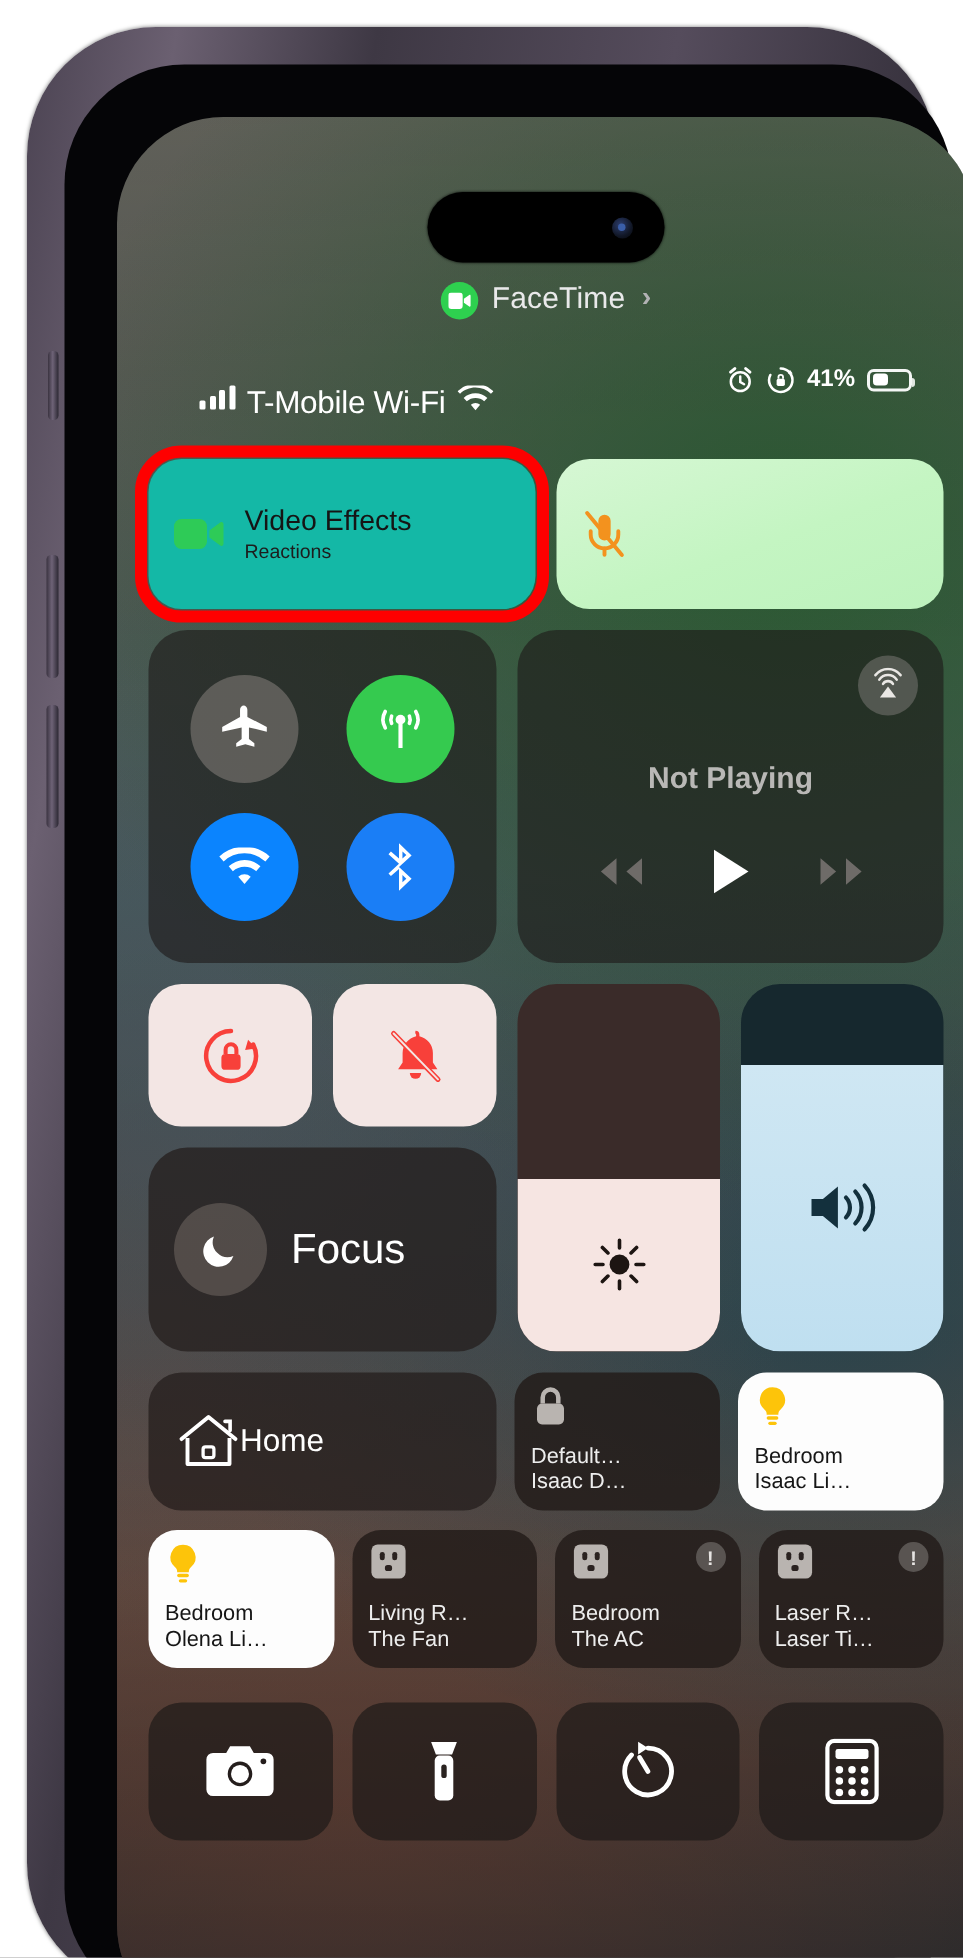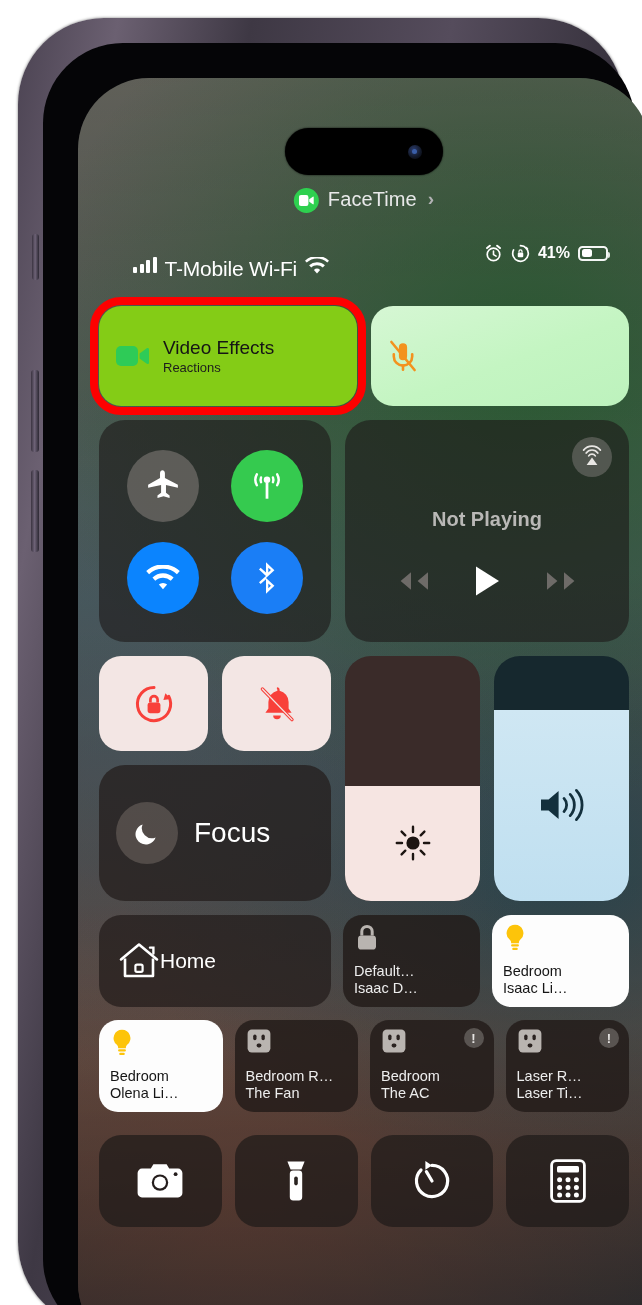--- a/index.html
+++ b/index.html
@@ -86,21 +86,21 @@
   .batt i{position:absolute;left:1.5px;top:1.5px;bottom:1.5px;width:40%;border-radius:2.5px;background:#fff;}
 
   .grid{position:absolute;left:21px;right:21px;top:228px;}
 
   
   .row-fx{display:flex;gap:14px;height:100px;}
   .fx-tile{
     flex:1;border-radius:22px;display:flex;align-items:center;gap:13px;padding:0 17px;
     box-sizing:border-box;position:relative;
   }
-  .tile-video{background:#84cc16;}
+  .tile-video{background:#14b8a6;}
   .tile-mic{background:linear-gradient(160deg,#d6f7d4 0%,#c4f5c2 55%,#bdf2bd 100%);}
   .fx-text{display:flex;flex-direction:column;line-height:1.22;}
   .fx-title{font-size:19px;color:#151515;}
   .fx-sub{font-size:13px;color:#1d1d1d;}
   .highlight-ring{
     position:absolute;left:-9px;top:-9px;right:-9px;bottom:-9px;
     border:8px solid #fe0000;border-radius:31px;pointer-events:none;
   }
 
   
@@ -452,21 +452,21 @@
                   <span>
                     <svg width="26" height="26" viewBox="0 0 26 26">
                       <rect x="1.6" y="1.6" width="22.8" height="22.8" rx="4.2" fill="#b9b4b0"></rect>
                       <rect x="7.2" y="6.6" width="3.3" height="5.6" rx="1.6" fill="#2a2220"></rect>
                       <rect x="15.5" y="6.6" width="3.3" height="5.6" rx="1.6" fill="#2a2220"></rect>
                       <rect x="10.6" y="15.4" width="4.8" height="4" rx="1.8" fill="#2a2220"></rect>
                     </svg>
                   </span>
                 </div>
                 <div class="acc-name">
-                  <div>Bedroom R…</div>
+                  <div>Living R…</div>
                   <div>The Fan</div>
                 </div>
               </div>
 
               <div class="acc acc-dark">
                 <div class="acc-top">
                   <span>
                     <svg width="26" height="26" viewBox="0 0 26 26">
                       <rect x="1.6" y="1.6" width="22.8" height="22.8" rx="4.2" fill="#b9b4b0"></rect>
                       <rect x="7.2" y="6.6" width="3.3" height="5.6" rx="1.6" fill="#2a2220"></rect>

